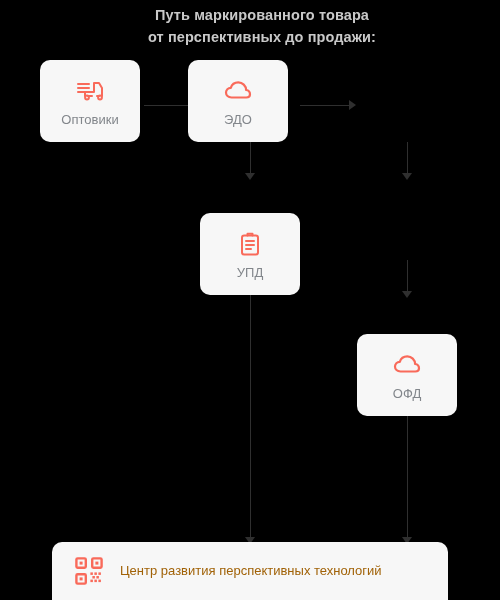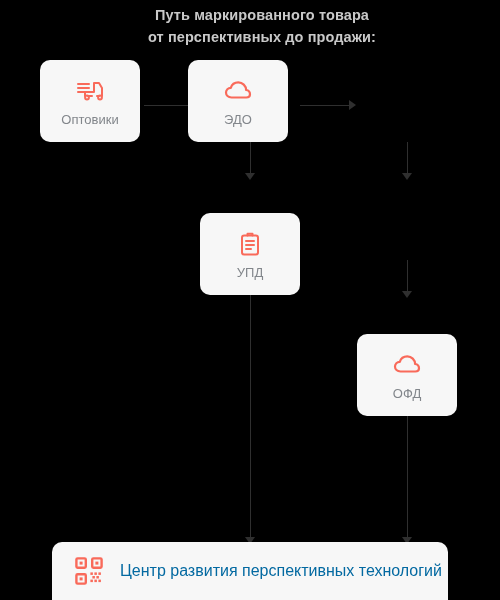--- a/index.html
+++ b/index.html
@@ -70,22 +70,22 @@
     width:396px; height:70px;
     background:#f7f7f7;
     border-radius:10px;
     display:flex;
     align-items:flex-start;
     padding:14px 0 0 22px;
     gap:16px;
   }
   .bottombar .ico { width:30px; height:30px; flex:0 0 auto; }
   .bottombar .lbl {
-    color:#0369a1;
-    font-size:16px;
+    color:#a16207;
+    font-size:13px;
     line-height:30px;
     white-space:nowrap;
   }
 </style>
 </head>
 <body>
 
 <div id="stage">
 
   <div class="title">

